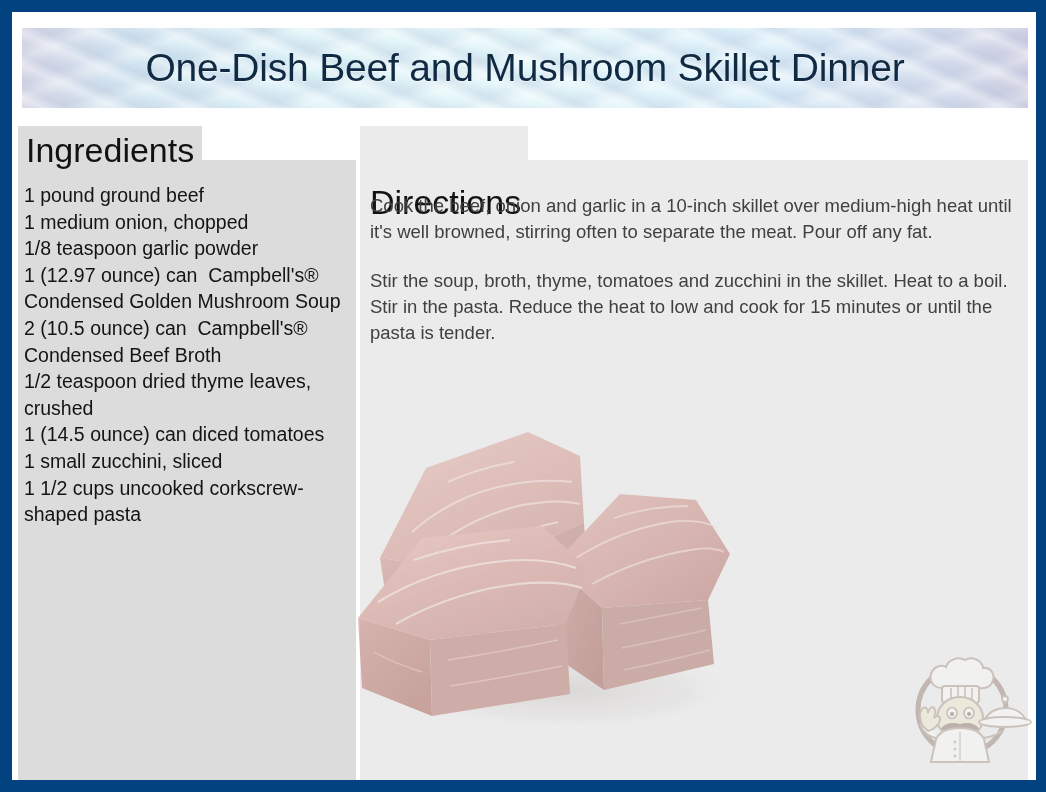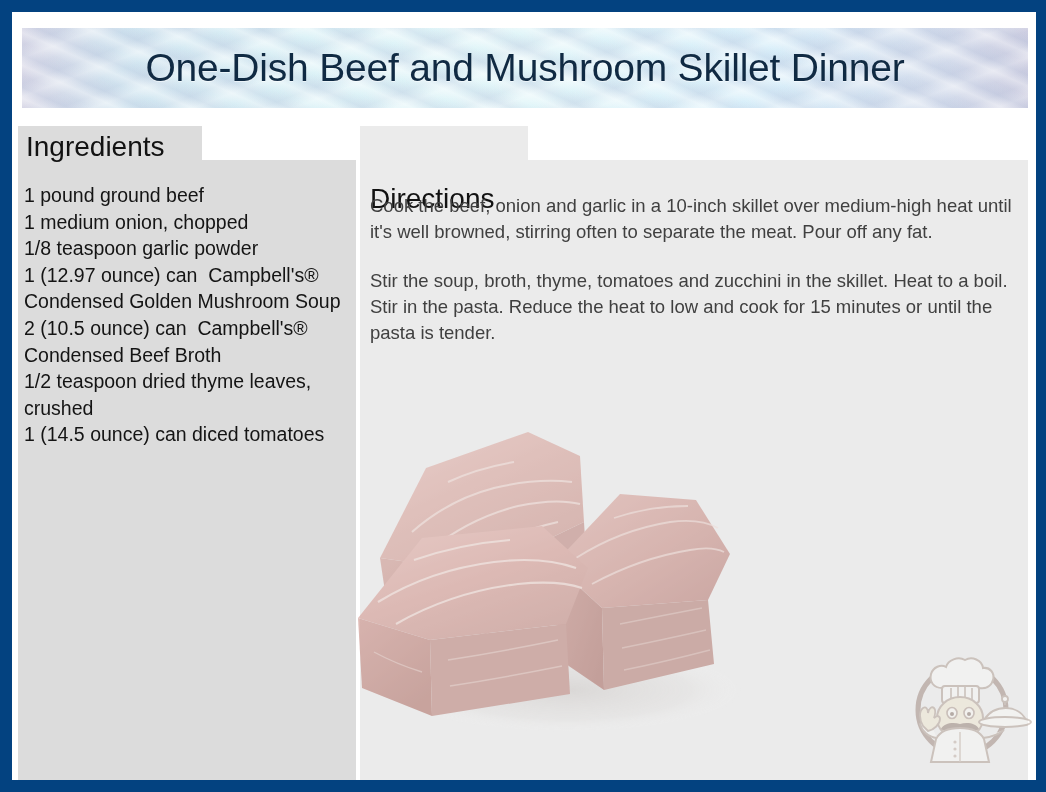--- a/index.html
+++ b/index.html
@@ -111,21 +111,21 @@
     position: absolute;
     left: 360px;
     top: 126px;
     width: 168px;
     height: 36px;
     background: #ebebeb;
   }
 
   .section-heading {
     position: absolute;
-    font-size: 28px;
+    font-size: 34px;
     font-weight: 400;
     color: #121212;
     white-space: nowrap;
   }
   .heading-ingredients { left: 26px;  top: 131px; }
   .heading-directions  { left: 370px; top: 136px; margin-top: 47px; }
 
   
   .ingredients-list {
     position: absolute;
@@ -195,20 +195,22 @@
   <div class="section-heading heading-ingredients">Ingredients</div>
 
   <div class="ingredients-list">
     <div class="ingredient-item">1 pound ground beef</div>
     <div class="ingredient-item">1 medium onion, chopped</div>
     <div class="ingredient-item">1/8 teaspoon garlic powder</div>
     <div class="ingredient-item">1 (12.97 ounce) can  Campbell's® Condensed Golden Mushroom Soup</div>
     <div class="ingredient-item">2 (10.5 ounce) can  Campbell's® Condensed Beef Broth</div>
     <div class="ingredient-item">1/2 teaspoon dried thyme leaves, crushed</div>
     <div class="ingredient-item">1 (14.5 ounce) can diced tomatoes</div>
+    <div class="ingredient-item">1 small zucchini, sliced</div>
+    <div class="ingredient-item">1 1/2 cups uncooked corkscrew-shaped pasta</div>
   </div>
 
   <div class="tab-directions"></div>
   <div class="panel-directions"></div>
   <div class="section-heading heading-directions">Directions</div>
 
   <div class="directions-body">
     <p class="direction-para">Cook the beef, onion and garlic in a 10-inch skillet over medium-high heat until it's well browned, stirring often to separate the meat. Pour off any fat.</p>
     <p class="direction-para">Stir the soup, broth, thyme, tomatoes and zucchini in the skillet. Heat to a boil. Stir in the pasta. Reduce the heat to low and cook for 15 minutes or until the pasta is tender.</p>
   </div>

